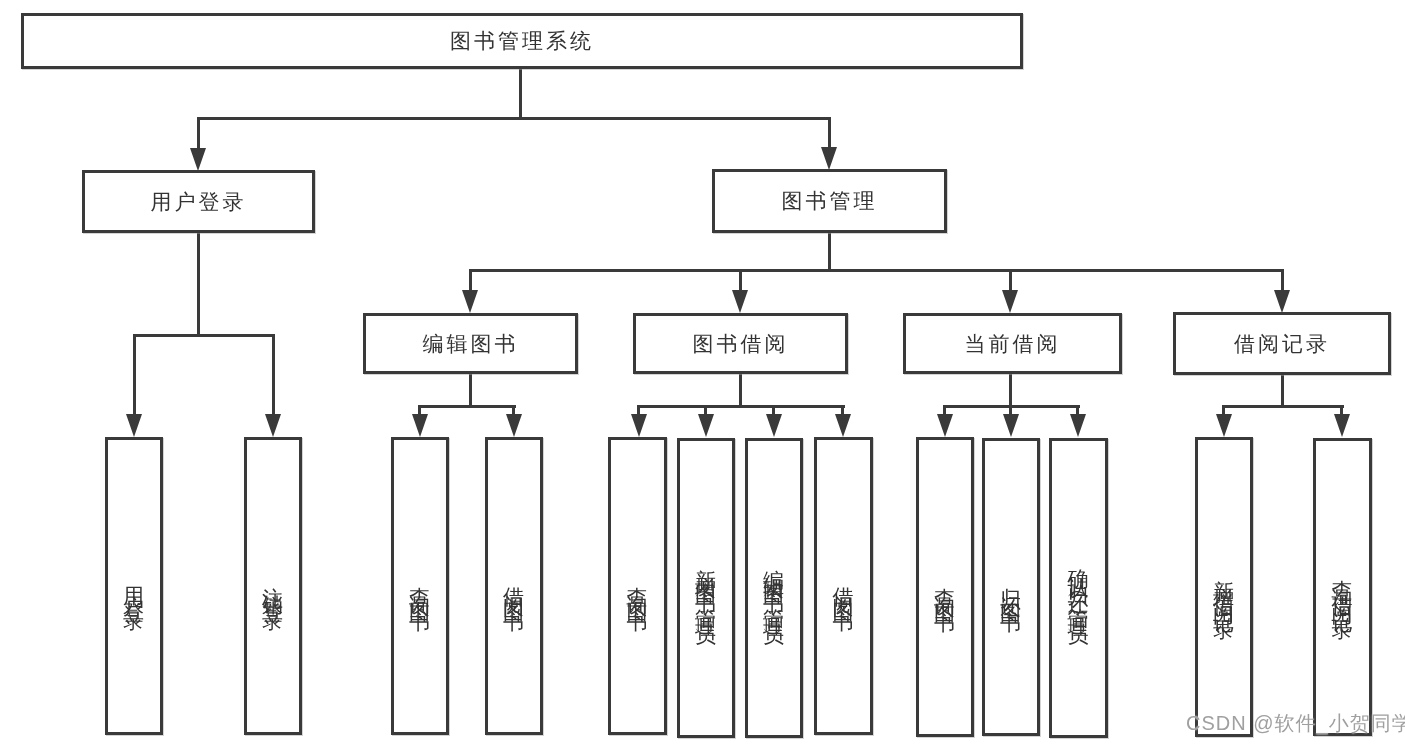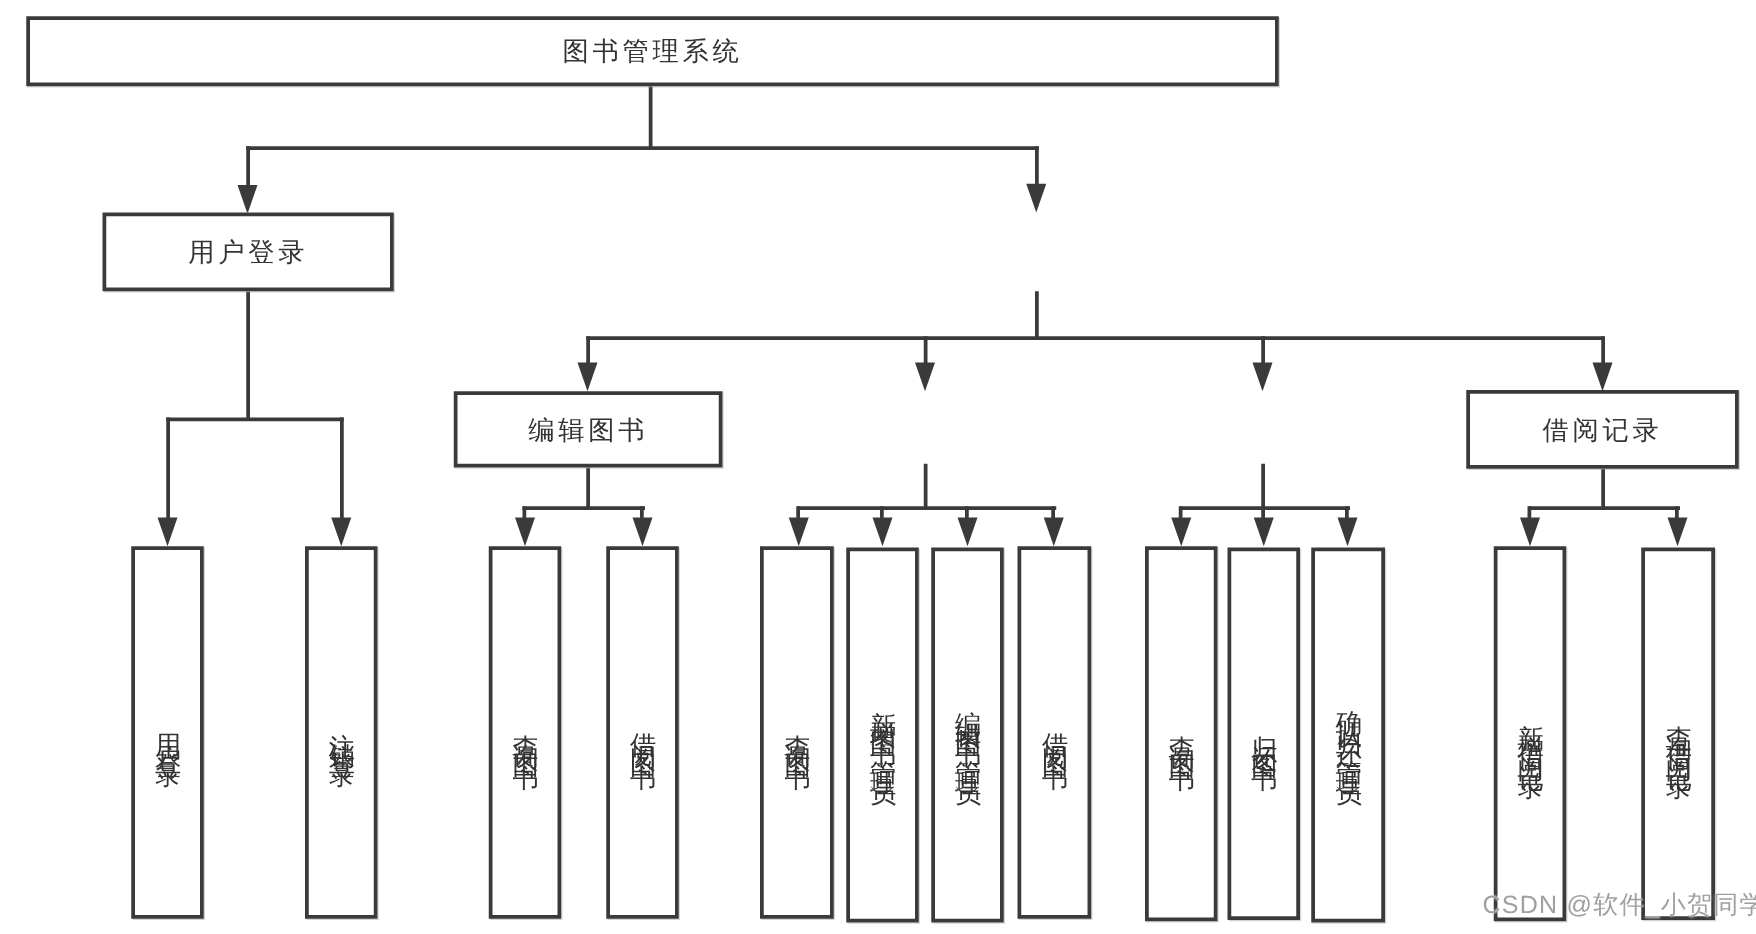--- a/index.html
+++ b/index.html
@@ -87,20 +87,23 @@
 
   <div class="vl" style="left:519px;top:66px;height:53px"></div>
   <div class="hl" style="left:197px;top:117px;width:634px"></div>
   <div class="vl" style="left:197px;top:117px;height:33px"></div>
   <div class="ar" style="left:190px;top:148px"></div>
   <div class="vl" style="left:828px;top:117px;height:32px"></div>
   <div class="ar" style="left:821px;top:147px"></div>
 
   <div class="node h" style="left:82px;top:170px;width:233px;height:63px">
     <span>用户登录</span>
+  </div>
+  <div class="node h" style="left:712px;top:169px;width:235px;height:64px">
+    <span>图书管理</span>
   </div>
 
   <div class="vl" style="left:197px;top:233px;height:103px"></div>
   <div class="hl" style="left:133px;top:334px;width:142px"></div>
   <div class="vl" style="left:133px;top:334px;height:82px"></div>
   <div class="ar" style="left:126px;top:414px"></div>
   <div class="vl" style="left:272px;top:334px;height:82px"></div>
   <div class="ar" style="left:265px;top:414px"></div>
 
   <div class="vl" style="left:828px;top:233px;height:39px"></div>
@@ -110,20 +113,26 @@
   <div class="vl" style="left:739px;top:269px;height:24px"></div>
   <div class="ar" style="left:732px;top:290px"></div>
   <div class="vl" style="left:1009px;top:269px;height:24px"></div>
   <div class="ar" style="left:1002px;top:290px"></div>
   <div class="vl" style="left:1281px;top:269px;height:24px"></div>
   <div class="ar" style="left:1274px;top:290px"></div>
 
   <div class="node h" style="left:363px;top:313px;width:215px;height:61px">
     <span>编辑图书</span>
   </div>
+  <div class="node h" style="left:633px;top:313px;width:215px;height:61px">
+    <span>图书借阅</span>
+  </div>
+  <div class="node h" style="left:903px;top:313px;width:219px;height:61px">
+    <span>当前借阅</span>
+  </div>
   <div class="node h" style="left:1173px;top:312px;width:218px;height:63px">
     <span>借阅记录</span>
   </div>
 
   <div class="vl" style="left:469px;top:371px;height:37px"></div>
   <div class="hl" style="left:418px;top:405px;width:98px"></div>
   <div class="vl" style="left:418px;top:405px;height:12px"></div>
   <div class="ar" style="left:412px;top:414px"></div>
   <div class="vl" style="left:512px;top:405px;height:12px"></div>
   <div class="ar" style="left:506px;top:414px"></div>

